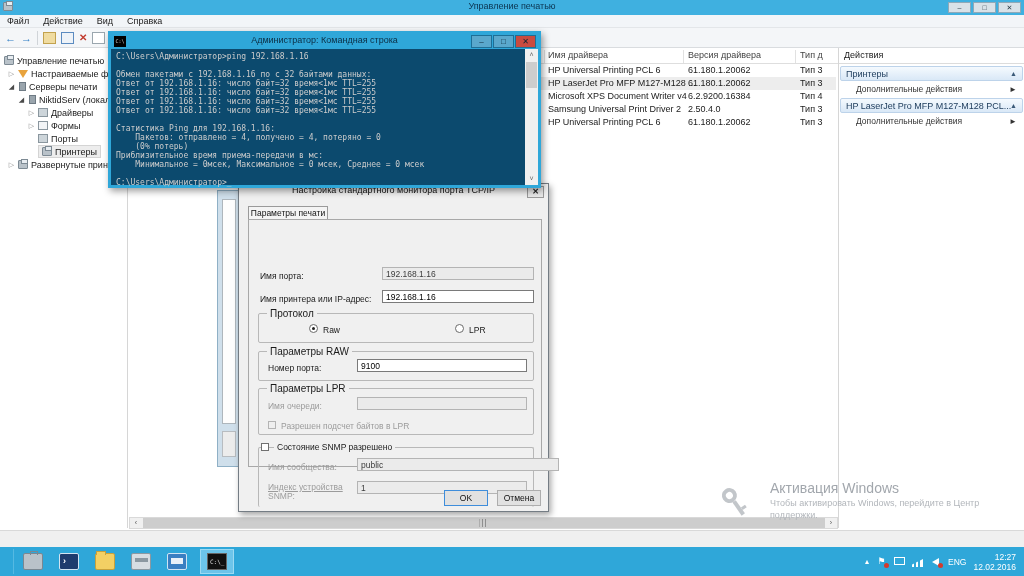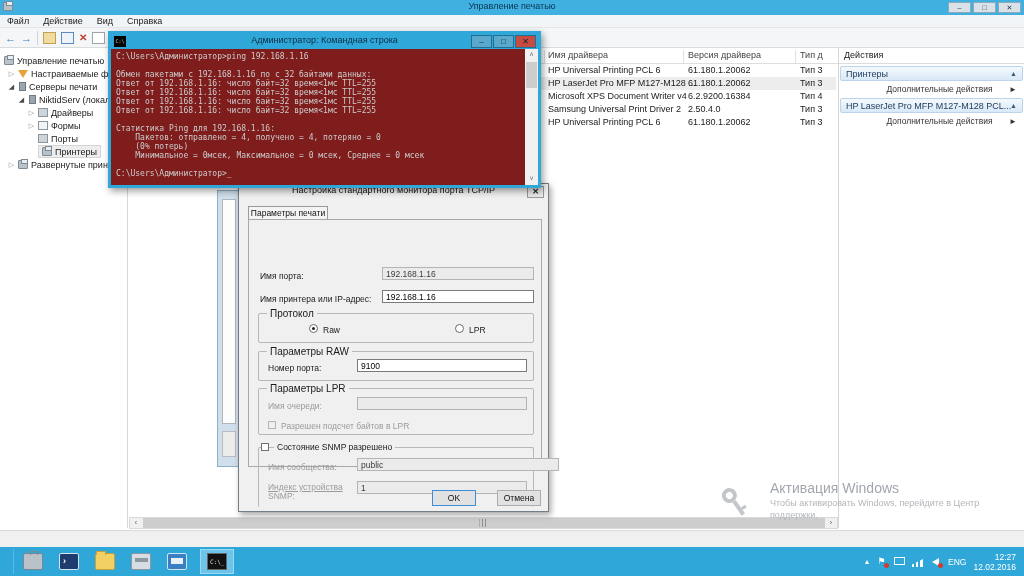--- a/index.html
+++ b/index.html
@@ -43,21 +43,21 @@
   #hscroll { position:absolute; left:129px; top:517px; width:709px; height:12px; background:#f0f0f0; border:1px solid #d9d9d9; }
   .hs-btn { position:absolute; top:0; width:12px; height:10px; background:#f0f0f0; text-align:center; font-size:7px; line-height:10px; color:#555; }
   #hs-thumb { position:absolute; left:13px; top:0; width:682px; height:10px; background:#cdcdcd; }
   #hs-grip { position:absolute; left:50%; top:1px; width:9px; height:8px; transform:translateX(-50%);
     background:linear-gradient(90deg,#8f8f8f 1px,transparent 1px,transparent 3px,#8f8f8f 3px,#8f8f8f 4px,transparent 4px,transparent 6px,#8f8f8f 6px,#8f8f8f 7px,transparent 7px); }
 
   #actions-pane { position:absolute; left:838px; top:48px; width:186px; height:480px; background:#fff; border-left:1px solid #d6d6d6; }
   #actions-title { position:absolute; left:0; top:2px; width:100%; height:14px; font-size:9px; color:#1a1a1a; padding-left:5px; border-bottom:1px solid #dcdcdc; }
   .act-header { position:absolute; left:1px; width:183px; height:15px; background:linear-gradient(#f5fafe,#d9e8f7); border:1px solid #bdd3ea; border-radius:2px; font-size:9px; color:#1b3a5a; padding:2px 0 0 5px; white-space:nowrap; overflow:hidden; }
   .act-arrow { position:absolute; right:5px; top:3px; font-size:7px; color:#3a5a78; }
-  .act-item { position:absolute; left:1px; width:183px; height:13px; font-size:8.5px; color:#333; padding-left:16px;text-align:center; }
+  .act-item { position:absolute; left:1px; width:183px; height:13px; font-size:8.5px; color:#333; padding-left:16px; }
   .item-arrow { position:absolute; right:6px; top:1px; font-size:8px; color:#333; }
 
   #bottom-strip { position:absolute; left:0; top:530px; width:1024px; height:17px; background:#f0f0f0; border-top:1px solid #d9d9d9; }
 
   
   #behind-win { position:absolute; left:217px; top:190px; width:24px; height:277px; background:#cfdfeb; border:1px solid #8fb0c6; z-index:2; }
   #behind-inner { position:absolute; left:4px; top:8px; width:14px; height:225px; background:#fdfdfd; border:1px solid #aeb6bc; }
   #behind-foot { position:absolute; left:4px; top:240px; width:14px; height:26px; background:#ececec; border:1px solid #b8bcc0; }
 
   
@@ -80,21 +80,21 @@
   .dbtn { position:absolute; width:44px; height:16px; background:#e1e1e1; border:1px solid #adadad; font-size:8.5px; text-align:center; padding-top:2px; color:#111; }
   .dbtn-default { border-color:#3e8ddb; }
 
   
   #cmd { position:absolute; left:108px; top:31px; width:433px; height:157px; background:#2fa7d9; border:3px solid #2fa7d9; box-shadow:2px 3px 7px rgba(0,0,0,.4); z-index:4; }
   #cmd-titlebar { position:absolute; left:0; top:0; width:427px; height:15px; background:#2fa7d9; }
   #cmd-icon { position:absolute; left:3px; top:2px; width:12px; height:11px; background:#000; color:#cfcfcf; font-family:"DejaVu Sans Mono",monospace; font-size:5px; line-height:11px; text-align:center; }
   #cmd-title { position:absolute; left:0; top:1px; width:100%; text-align:center; font-size:9px; color:#0c2e44; }
   .cmdbtn { position:absolute; top:1px; width:21px; height:13px; border:1px solid #1d6f96; font-size:8px; line-height:11px; text-align:center; color:#0a2233; background:#5aa8cc; }
   #cmd-close { background:#c94b40; }
-  #cmd-body { position:absolute; left:0; top:15px; width:427px; height:136px; background:#7f1d1d; }
+  #cmd-body { position:absolute; left:0; top:15px; width:427px; height:136px; background:#0c4a6e; }
   #console { position:absolute; left:5px; top:3px; font-family:"DejaVu Sans Mono",monospace; font-size:8px; line-height:9px; color:#cccccc; }
   .cline { white-space:pre; min-height:9px; }
   #cmd-scroll { position:absolute; right:0; top:0; width:13px; height:136px; background:#f0f0f0; }
   .cs-arrow { position:absolute; left:0; width:13px; height:12px; text-align:center; font-size:7px; color:#666; line-height:12px; }
   #cs-thumb { position:absolute; left:1px; top:13px; width:11px; height:26px; background:#cdcdcd; }
 
   
   #activation { position:absolute; left:716px; top:474px; width:300px; z-index:5; color:#a9adb2; }
   #act-key { position:absolute; left:8px; top:8px; width:34px; height:34px; transform:rotate(-35deg); opacity:.8; }
   #act-key-ring { position:absolute; left:2px; top:0; width:15px; height:15px; border:4px solid #b4b8bd; border-radius:50%; }
@@ -313,21 +313,21 @@
         <span class="chk" style="left:2px;top:-5px;background:#fff;"></span>
         <span class="dlbl" style="left:15px;top:-6px;background:#f0f0f0;padding:0 3px;">Состояние SNMP разрешено</span>
         <span class="dlbl dlbl-dis" style="left:9px;top:14px;">Имя сообщества:</span>
         <div class="dfield df-dis" style="left:98px;top:10px;width:202px;">public</div>
         <span class="dlbl dlbl-dis" style="left:9px;top:34px;text-decoration:underline;">Индекс устройства</span>
         <span class="dlbl dlbl-dis" style="left:9px;top:43px;">SNMP:</span>
         <div class="dfield df-dis" style="left:98px;top:33px;width:170px;">1</div>
       </div>
     </div>
 
-    <div class="dbtn dbtn-default" style="left:193px;top:306px;">OK</div>
+    <div class="dbtn dbtn-default" style="left:205px;top:306px;">OK</div>
     <div class="dbtn" style="left:258px;top:306px;">Отмена</div>
   </div>
 
   <div id="cmd">
     <div id="cmd-titlebar">
       <div id="cmd-icon">C:\</div>
       <div id="cmd-title">Администратор: Командная строка</div>
       <div class="cmdbtn" style="right:46px;">–</div>
       <div class="cmdbtn" style="right:24px;">□</div>
       <div class="cmdbtn" id="cmd-close" style="right:2px;">✕</div>
@@ -338,20 +338,21 @@
         <div class="cline"></div>
         <div class="cline">Обмен пакетами с 192.168.1.16 по с 32 байтами данных:</div>
         <div class="cline">Ответ от 192.168.1.16: число байт=32 время&lt;1мс TTL=255</div>
         <div class="cline">Ответ от 192.168.1.16: число байт=32 время&lt;1мс TTL=255</div>
         <div class="cline">Ответ от 192.168.1.16: число байт=32 время&lt;1мс TTL=255</div>
         <div class="cline">Ответ от 192.168.1.16: число байт=32 время&lt;1мс TTL=255</div>
         <div class="cline"></div>
         <div class="cline">Статистика Ping для 192.168.1.16:</div>
         <div class="cline">    Пакетов: отправлено = 4, получено = 4, потеряно = 0</div>
         <div class="cline">    (0% потерь)</div>
+        <div class="cline">Приблизительное время приема-передачи в мс:</div>
         <div class="cline">    Минимальное = 0мсек, Максимальное = 0 мсек, Среднее = 0 мсек</div>
         <div class="cline"></div>
         <div class="cline">C:\Users\Администратор&gt;_</div>
       </div>
       <div id="cmd-scroll">
         <div class="cs-arrow" style="top:0;">˄</div>
         <div id="cs-thumb"></div>
         <div class="cs-arrow" style="bottom:0;">˅</div>
       </div>
     </div>

